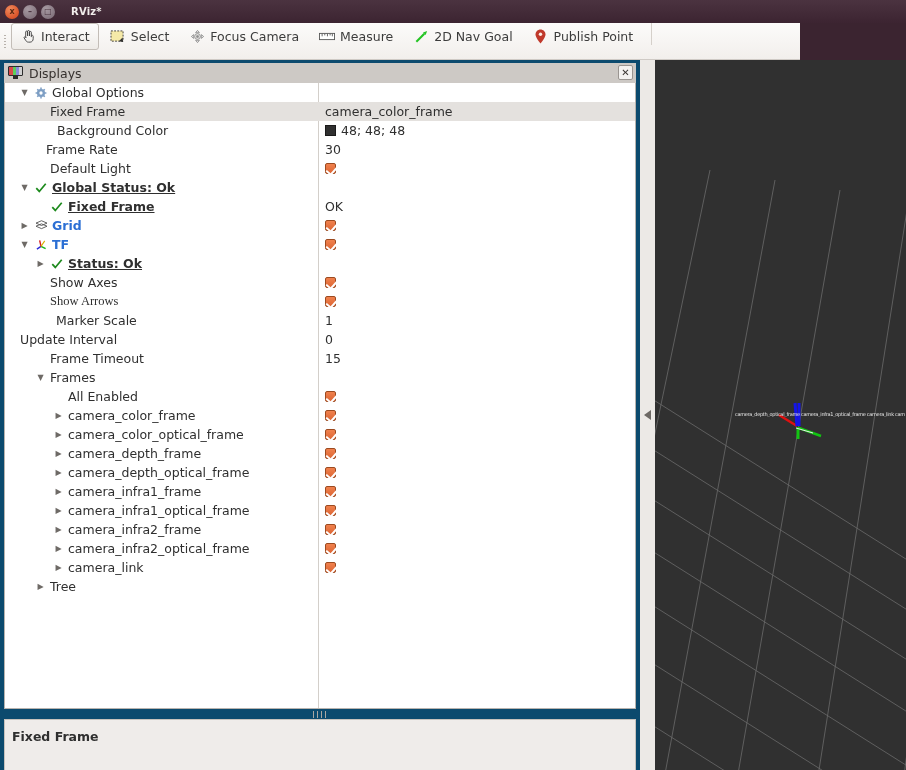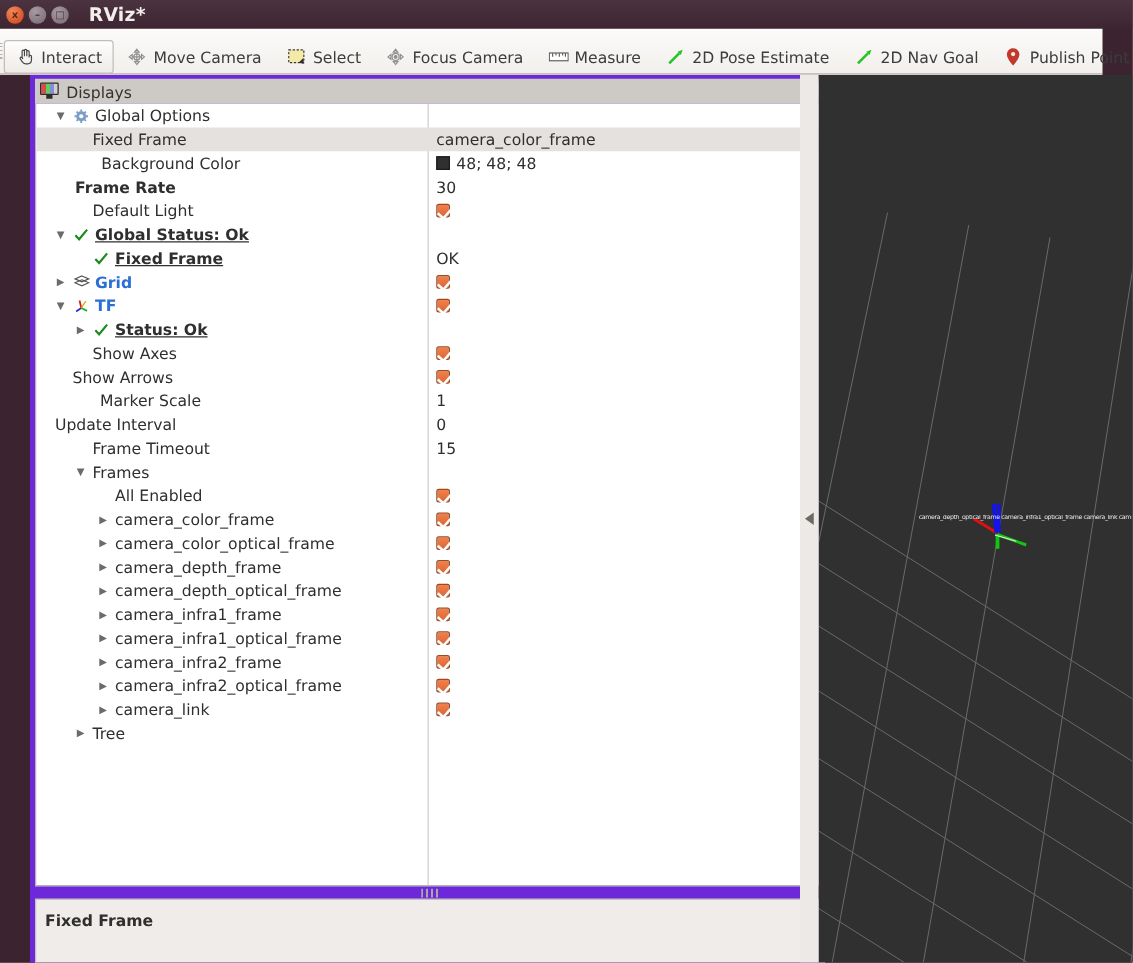--- a/index.html
+++ b/index.html
@@ -23,29 +23,29 @@
     display: flex; align-items: center;
   }
   .wbtns { display: flex; gap: 4px; margin-left: 5px; align-items: center; }
   .wbtn { width: 14px; height: 14px; border-radius: 50%; position: relative;
           display: flex; align-items: center; justify-content: center;
           font-size: 9px; color: #4a3440; font-weight: bold; line-height: 1; }
   .wbtn.close { background: radial-gradient(circle at 35% 30%, #f08a5c, #d9542a 70%); color:#5c2a13; }
   .wbtn.min   { background: radial-gradient(circle at 35% 30%, #a79aa2, #857680 70%); }
   .wbtn.max   { background: radial-gradient(circle at 35% 30%, #a79aa2, #857680 70%); }
   .wbtn .glyph { font-size: 8px; font-family: "DejaVu Sans", sans-serif; }
-  .wtitle { color: #f2eeec; font-weight: bold; font-size: 15px; margin-left: 16px;
+  .wtitle { color: #f2eeec; font-weight: bold; font-size: 10px; margin-left: 16px;
             letter-spacing: .2px; }
 
   
   .toolbar {
-    position: absolute; left: 0; top: 23px; width: 882px; height: 37px;
+    position: absolute; left: 0; top: 23px; width: 800px; height: 37px;
     background: linear-gradient(to bottom, #fcfbfa 0%, #f2efec 100%);
     border-bottom: 1px solid #cfcac5;
-    display: flex; align-items: flex-end;
+    display: flex; align-items: flex-start;
   }
   .tb-handle { width: 10px; height: 37px; display:flex; align-items:center; justify-content:center; }
   .tb-handle i { display:block; width:2px; height:14px;
     background: repeating-linear-gradient(to bottom,#b8b2ac 0 1px,transparent 1px 3px); }
   .tbtn {
     display: flex; align-items: center; gap: 5px;
     height: 27px; padding: 0 8px; margin: 0 1px;
     border: 1px solid transparent; border-radius: 3px;
     color: #3c3c3c; font-size: 12.5px; white-space: nowrap;
   }
@@ -53,22 +53,21 @@
     background: linear-gradient(to bottom,#fefefe,#eeebe7);
     border: 1px solid #c3bdb7;
     box-shadow: 0 1px 0 rgba(255,255,255,.8) inset;
   }
   .tb-sep { width:1px; height:22px; background:#d5d0ca; margin: 0 8px; }
   .tb-icon { width: 16px; height: 16px; display:flex; align-items:center; justify-content:center; flex:none; }
 
   
   .left-pane {
     position: absolute; left: 0; top: 60px; width: 640px; height: 710px;
-    background: #6d28d9;
-    margin-left: 24px;
+    background: #0c4a6e;
   }
   .displays-header {
     position: absolute; left: 4px; top: 3px; width: 632px; height: 20px;
     background: #cdc9c5;
     display: flex; align-items: center; padding-left: 4px; gap: 6px;
   }
   .displays-header .label { color: #36312e; font-size: 12.5px; }
   .hdr-close {
     position: absolute; right: 3px; top: 2px; width: 15px; height: 15px;
     background: #f4f2f0; border: 1px solid #9a9591; border-radius: 2px;
@@ -168,32 +167,20 @@
 
     <div class="tbtn active">
       <span class="tb-icon">
         <svg width="15" height="15" viewBox="0 0 16 16">
             <path d="M5 9V3.2a1 1 0 0 1 2 0V7.5M7 7.2V2.6a1 1 0 0 1 2 0V7.4M9 7.4V3.6a1 1 0 0 1 2 0v5M11 7.3c0-.9 2-1 2 .6v2.4c0 2.2-1.4 3.7-3.3 3.7H8c-1.6 0-2.2-.7-3-1.9L3.4 9.6c-.5-.8.6-1.8 1.4-1l1 1" fill="none" stroke="#444" stroke-width="1"></path>
           </svg>
       </span>
       <span>Interact</span>
     </div>
 
-    <div class="tbtn">
-      <span class="tb-icon">
-        <svg width="15" height="15" viewBox="0 0 16 16">
-            <g fill="none" stroke="#8e8e8e" stroke-width="1">
-              <path d="M8 1.5 10 4H6zM8 14.5 6 12h4zM1.5 8 4 6v4zM14.5 8 12 10V6z"></path>
-              <circle cx="8" cy="8" r="2.6"></circle>
-              <path d="M8 4v8M4 8h8"></path>
-            </g>
-          </svg>
-      </span>
-      <span>Move Camera</span>
-    </div>
 
     <div class="tbtn">
       <span class="tb-icon">
         <svg width="15" height="13" viewBox="0 0 16 14">
             <rect x="1" y="1" width="13" height="11" fill="#f5e9a8" stroke="#3a3a3a" stroke-width="1" stroke-dasharray="2 1.4"></rect>
             <path d="M14 13 9.5 12l4-4z" fill="#2f2f2f"></path>
           </svg>
       </span>
       <span>Select</span>
     </div>
@@ -216,29 +203,20 @@
         <svg width="16" height="9" viewBox="0 0 18 10">
             <rect x=".5" y="1.5" width="17" height="7" fill="#fff" stroke="#555" stroke-width="1"></rect>
             <g stroke="#555" stroke-width="1">
               <path d="M3.5 1.8v3M6.5 1.8v2M9.5 1.8v3M12.5 1.8v2M15 1.8v3"></path>
             </g>
           </svg>
       </span>
       <span>Measure</span>
     </div>
 
-    <div class="tbtn">
-      <span class="tb-icon">
-        <svg width="15" height="15" viewBox="0 0 16 16">
-            <path d="M2.5 13.5 11 5" stroke="#23c423" stroke-width="2.2" fill="none"></path>
-            <path d="M14 2 9.6 3.6 12.4 6.4z" fill="#23c423"></path>
-          </svg>
-      </span>
-      <span>2D Pose Estimate</span>
-    </div>
 
     <div class="tbtn">
       <span class="tb-icon">
         <svg width="15" height="15" viewBox="0 0 16 16">
             <path d="M2.5 13.5 11 5" stroke="#23c423" stroke-width="2.2" fill="none"></path>
             <path d="M14 2 9.6 3.6 12.4 6.4z" fill="#23c423"></path>
           </svg>
       </span>
       <span>2D Nav Goal</span>
     </div>
@@ -303,21 +281,21 @@
             <div class="name" style="padding-left: 37px;">
               <span class="arrow empty">▶</span>
               <span>Background Color</span>
             </div>
             <div class="valcell">
               <span class="swatch" style="background: rgb(48, 48, 48);"></span>
               <span>48; 48; 48</span>
             </div>
           </div>
           <div class="row">
-            <div class="name" style="padding-left: 16px; font-weight: bold;">
+            <div class="name" style="padding-left: 26px;">
               <span class="arrow empty">▶</span>
               <span>Frame Rate</span>
             </div>
             <div class="valcell">
               <span>30</span>
             </div>
           </div>
           <div class="row">
             <div class="name" style="padding-left: 30px;">
               <span class="arrow empty">▶</span>
@@ -400,21 +378,21 @@
           <div class="row">
             <div class="name" style="padding-left: 30px;">
               <span class="arrow empty">▶</span>
               <span>Show Axes</span>
             </div>
             <div class="valcell">
               <span class="check"></span>
             </div>
           </div>
           <div class="row">
-            <div class="name" style="padding-left: 14px;">
+            <div class="name" style="padding-left: 30px; font-family: Liberation Serif, serif;">
               <span class="arrow empty">▶</span>
               <span>Show Arrows</span>
             </div>
             <div class="valcell">
               <span class="check"></span>
             </div>
           </div>
           <div class="row">
             <div class="name" style="padding-left: 36px;">
               <span class="arrow empty">▶</span>

